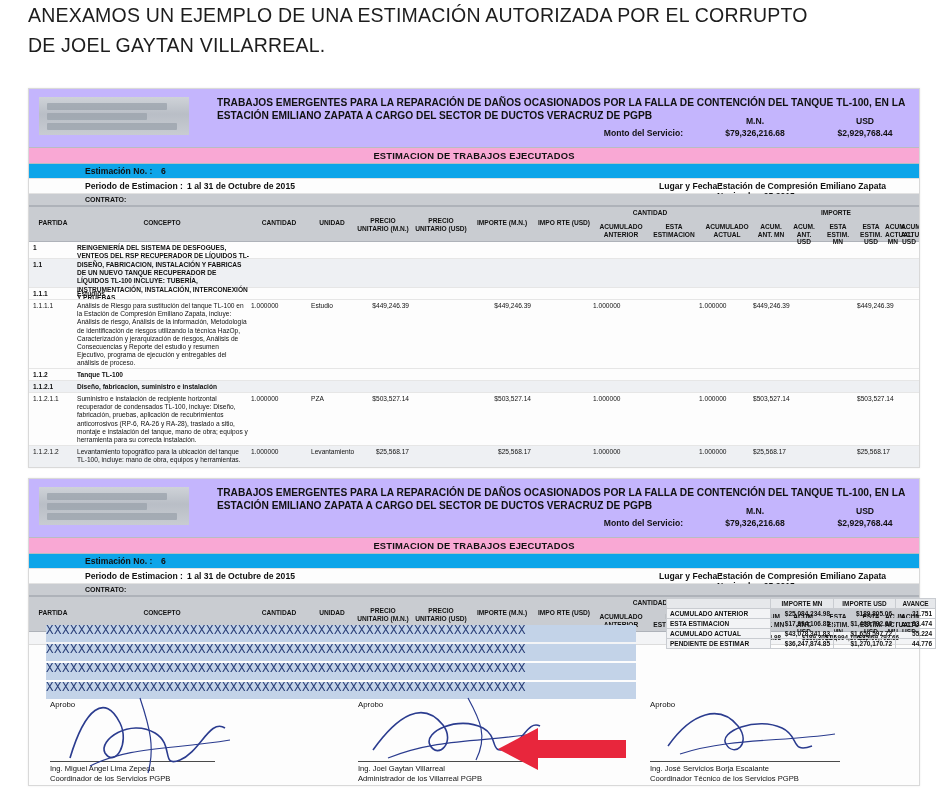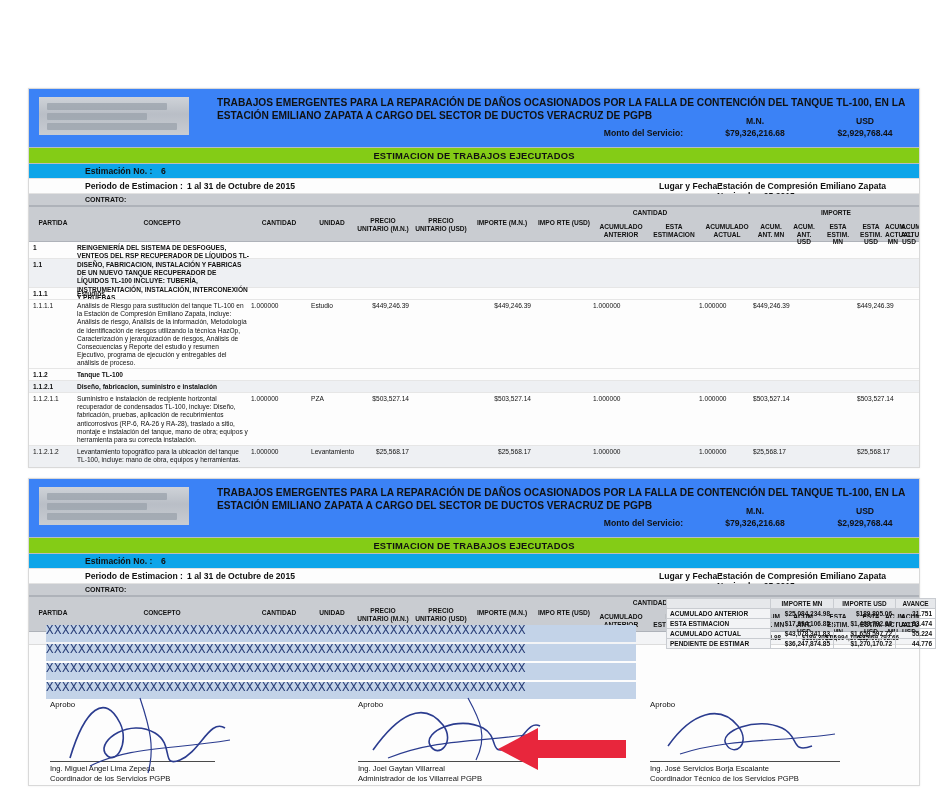--- a/index.html
+++ b/index.html
@@ -32,21 +32,21 @@
   .sheet {
     position: absolute;
     background: #fdfdfd;
     border: 1px solid #d9d9d9;
     box-shadow: 0 0 2px rgba(0,0,0,0.08);
     overflow: hidden;
   }
   .sheet-top {
     position: relative;
     height: 58px;
-    background: #3b82f6;
+    background: #c4b5fd;
   }
   .logo-box {
     position: absolute;
     left: 10px;
     top: 8px;
     width: 150px;
     height: 38px;
     background: linear-gradient(180deg,#cfd3d8 0%, #b9bec6 45%, #c8ccd2 100%);
     filter: blur(0.3px);
   }
@@ -72,21 +72,21 @@
     color: #111;
   }
   .money-head .mh-row { display: flex; justify-content: flex-end; gap: 18px; }
   .money-head .mh-labels { font-weight: bold; }
   .money-head .lbl-mn { display:inline-block; width: 92px; text-align: center; }
   .money-head .lbl-usd { display:inline-block; width: 92px; text-align: center; }
   .money-head .svc-label { font-weight: bold; margin-right: 8px; }
   .money-head .val { display:inline-block; width: 92px; text-align: center; font-weight: bold; }
 
   .band {
-    background: #84cc16;
+    background: #f9a8d4;
     border-top: 1px solid #b9bcc2;
     border-bottom: 1px solid #b9bcc2;
     text-align: center;
     font-size: 9.4px;
     font-weight: bold;
     color: #111;
     padding: 2px 12px;
     letter-spacing: .2px;
   }
   .row-line {
@@ -216,20 +216,24 @@
 
   svg.scribble { position: absolute; pointer-events: none; }
 
   .arrow { position: absolute; left: 498px; top: 726px; }
 </style>
 </head>
 <body>
 
 <div id="page">
 
+  <div class="intro">
+    <span class="l1">ANEXAMOS UN EJEMPLO DE UNA ESTIMACIÓN AUTORIZADA POR EL CORRUPTO</span>
+    <span class="l2">DE JOEL GAYTAN VILLARREAL.</span>
+  </div>
 
   <div class="sheet" style="left:28px; top:88px; width:890px; height:378px;">
 
     <div class="sheet-top">
       <div class="logo-box">
         <div class="blurline" style="top:6px;width:120px;"></div>
         <div class="blurline" style="top:16px;width:100px;"></div>
         <div class="blurline" style="top:26px;width:130px;"></div>
       </div>
       <div class="doc-title">TRABAJOS EMERGENTES PARA LA REPARACIÓN DE DAÑOS OCASIONADOS POR LA FALLA DE CONTENCIÓN DEL TANQUE TL-100, EN LA ESTACIÓN EMILIANO ZAPATA A CARGO DEL SECTOR DE DUCTOS VERACRUZ DE PGPB</div>

